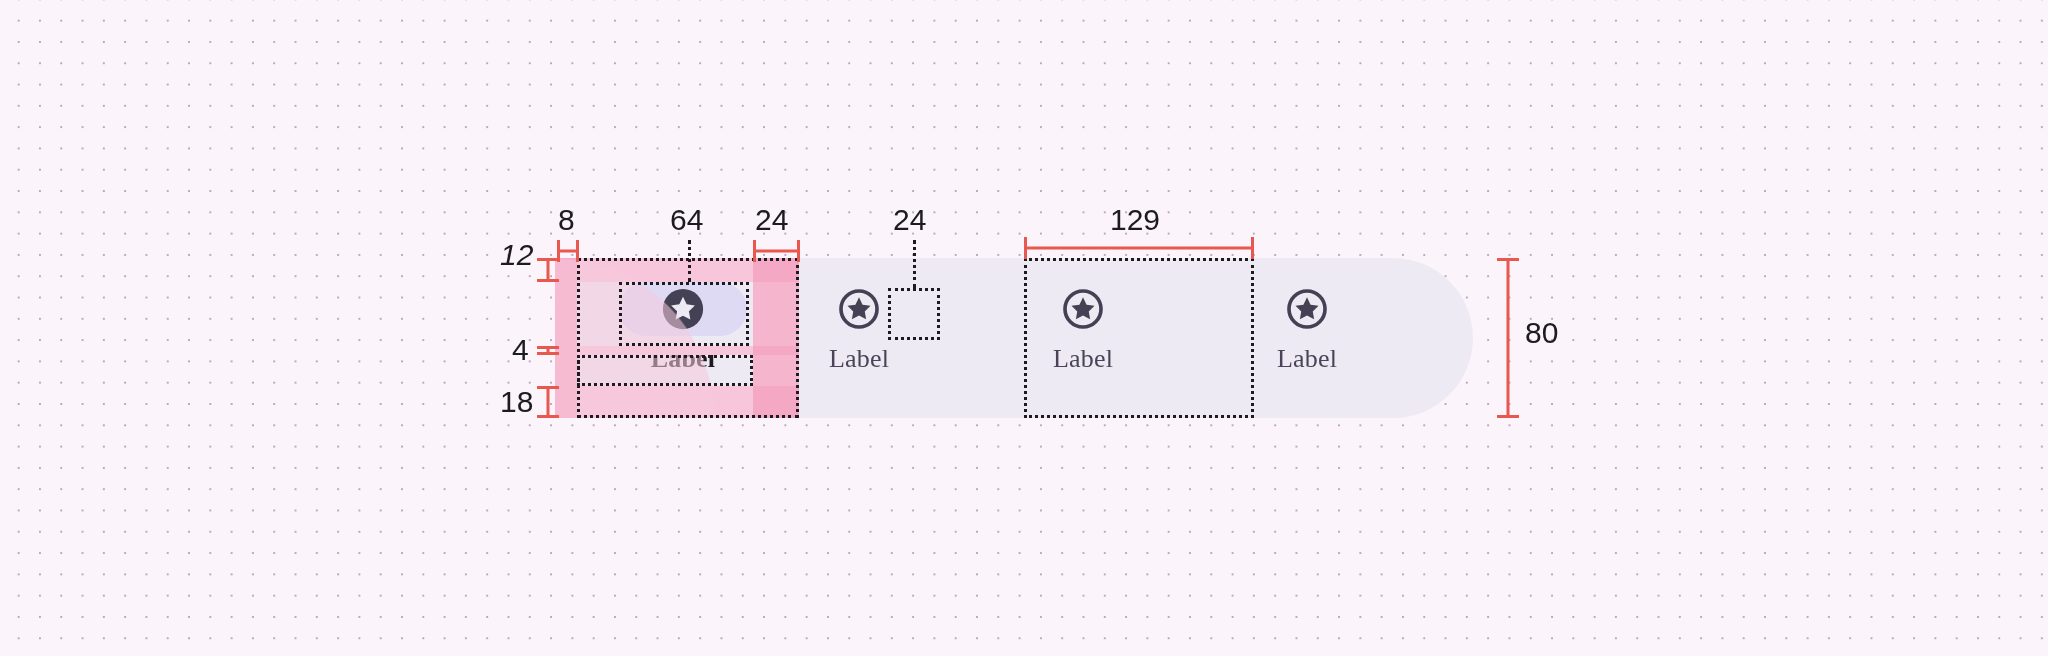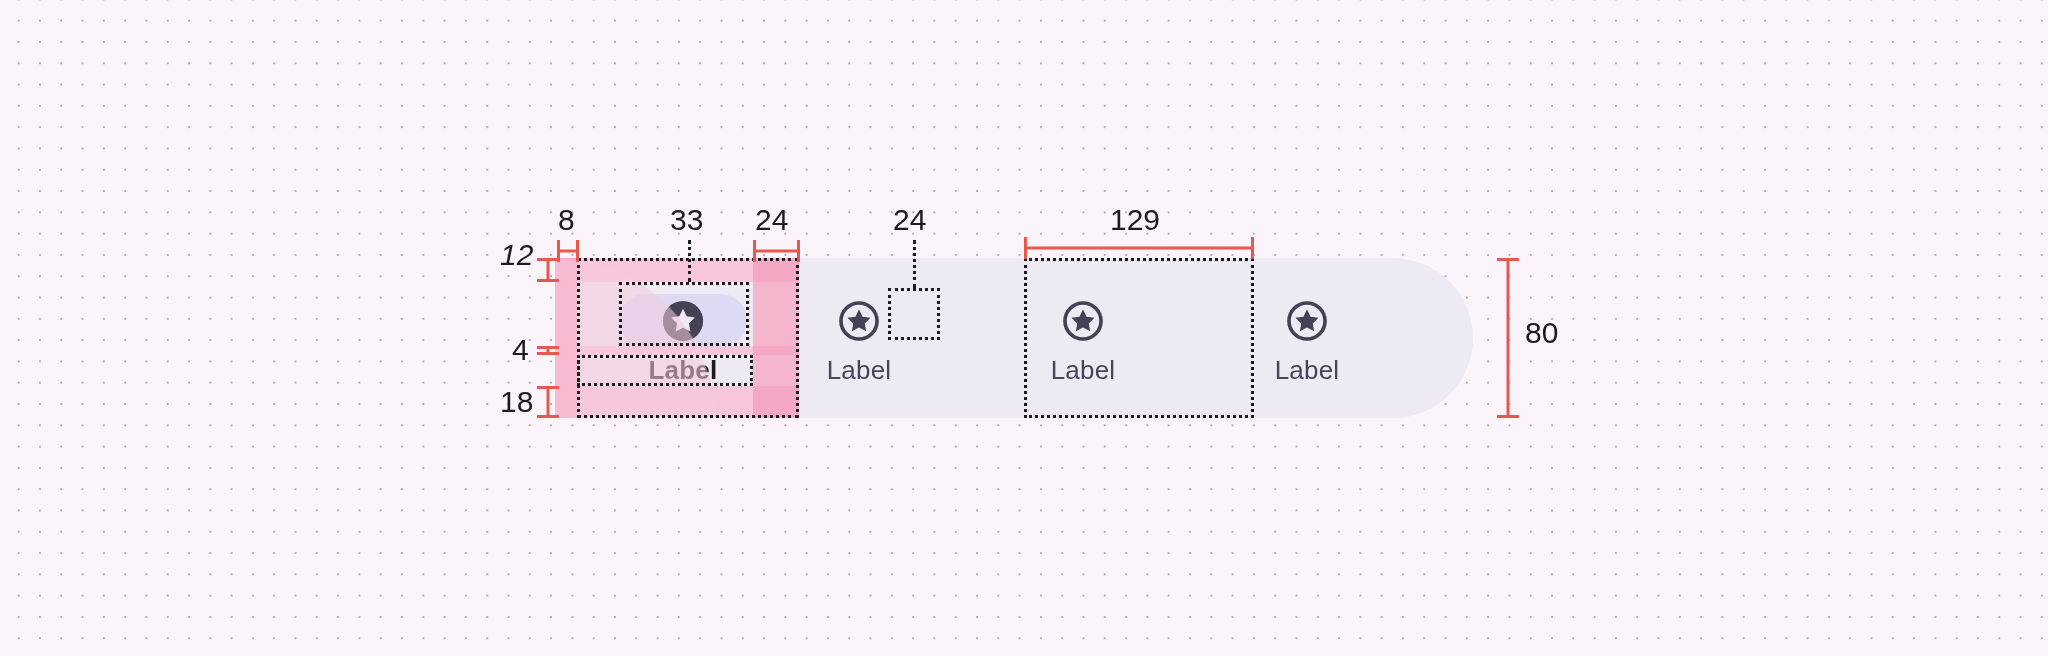--- a/index.html
+++ b/index.html
@@ -20,25 +20,26 @@
   
   #navbar {
     position: absolute;
     left: 555px; top: 258px;
     width: 918px; height: 160px;
     background: #eeeaf4;
     border-radius: 0 80px 80px 0;
   }
   .nav-item {
     position: absolute;
-    top: 12px; height: 116px;
+    top: 0; height: 116px;
     display: flex;
     flex-direction: column;
     align-items: center;
     justify-content: flex-start;
+    font-family: Liberation Serif, serif;
   }
   .nav-indicator {
     width: 128px; height: 64px;
     border-radius: 32px;
     margin-top: 24px;
     display: flex; align-items: center; justify-content: center;
   }
   .nav-indicator.active { background: #dedaf4; }
   .nav-icon-wrap {
     width: 48px; height: 48px;
@@ -187,21 +188,21 @@
   <div class="dline-v" style="left:913px; top:240px; height:48px;"></div>
 
   <div class="dbox" style="left:1024px; top:258px; width:230px; height:160px;"></div>
 
   <div class="mark-h" style="left:557px; top:240px; width:22px;">
     <span class="cap l"></span>
       <span class="cap r"></span>
   </div>
   <span class="dim" style="left:558px; top:203px;">8</span>
 
-  <span class="dim" style="left:670px; top:203px;">33</span>
+  <span class="dim" style="left:670px; top:203px;">64</span>
 
   <div class="mark-h" style="left:753px; top:240px; width:47px;">
     <span class="cap l"></span>
       <span class="cap r"></span>
   </div>
   <span class="dim" style="left:755px; top:203px;">24</span>
 
   <span class="dim" style="left:893px; top:203px;">24</span>
 
   <div class="mark-h" style="left:1024px; top:237px; width:230px;">

